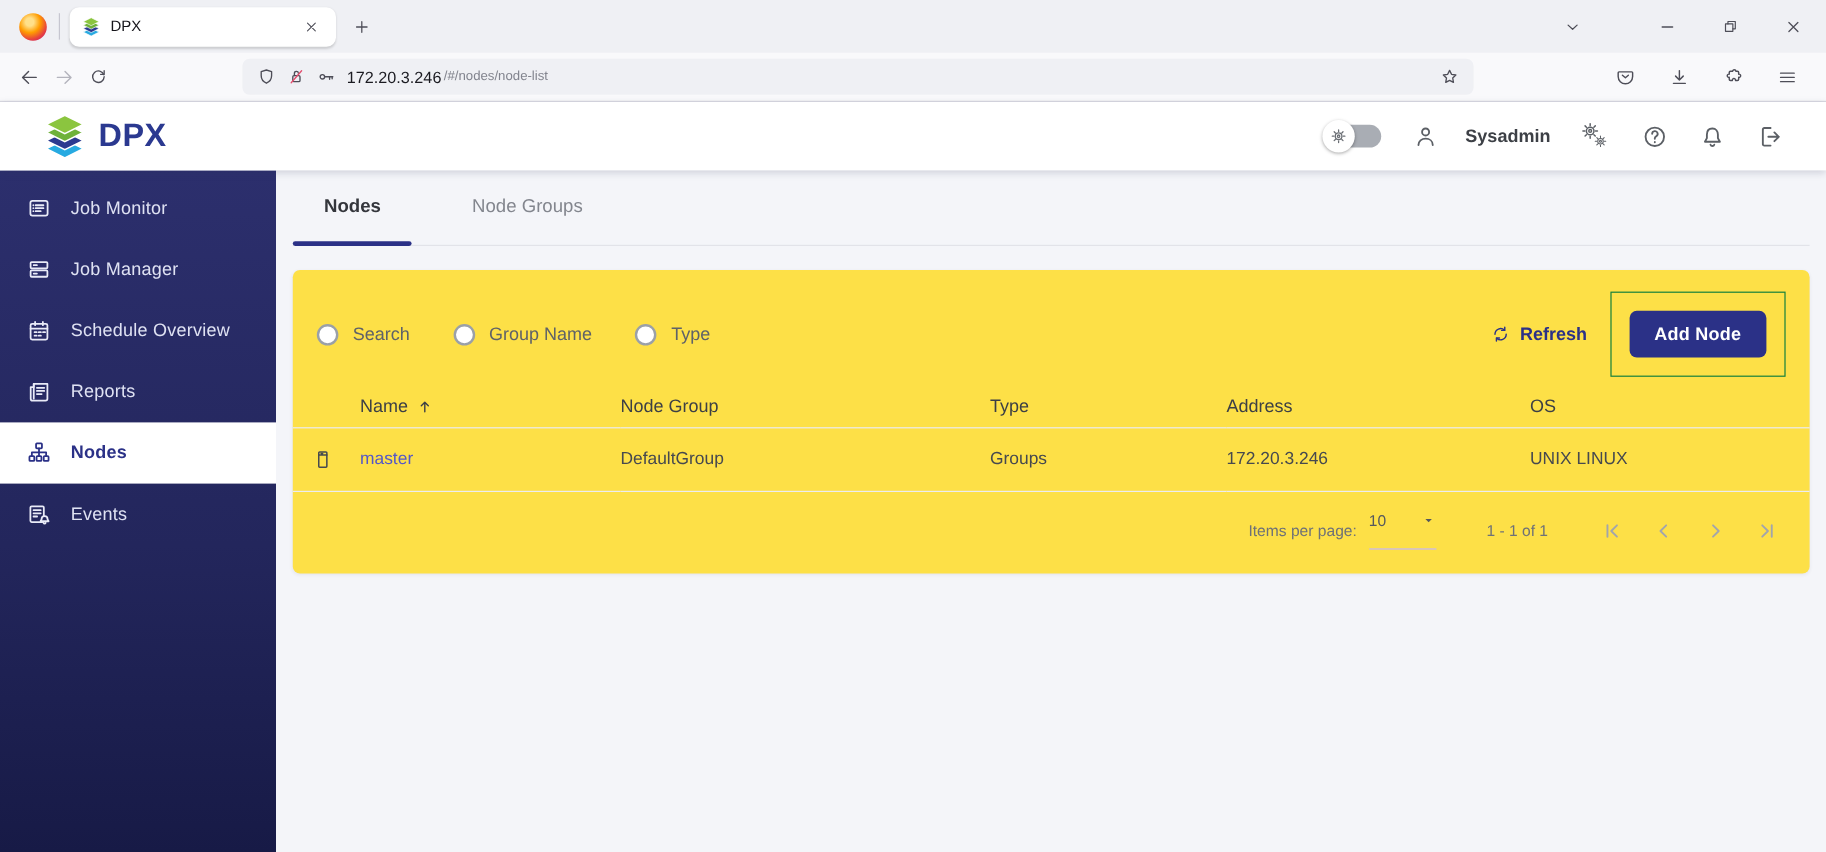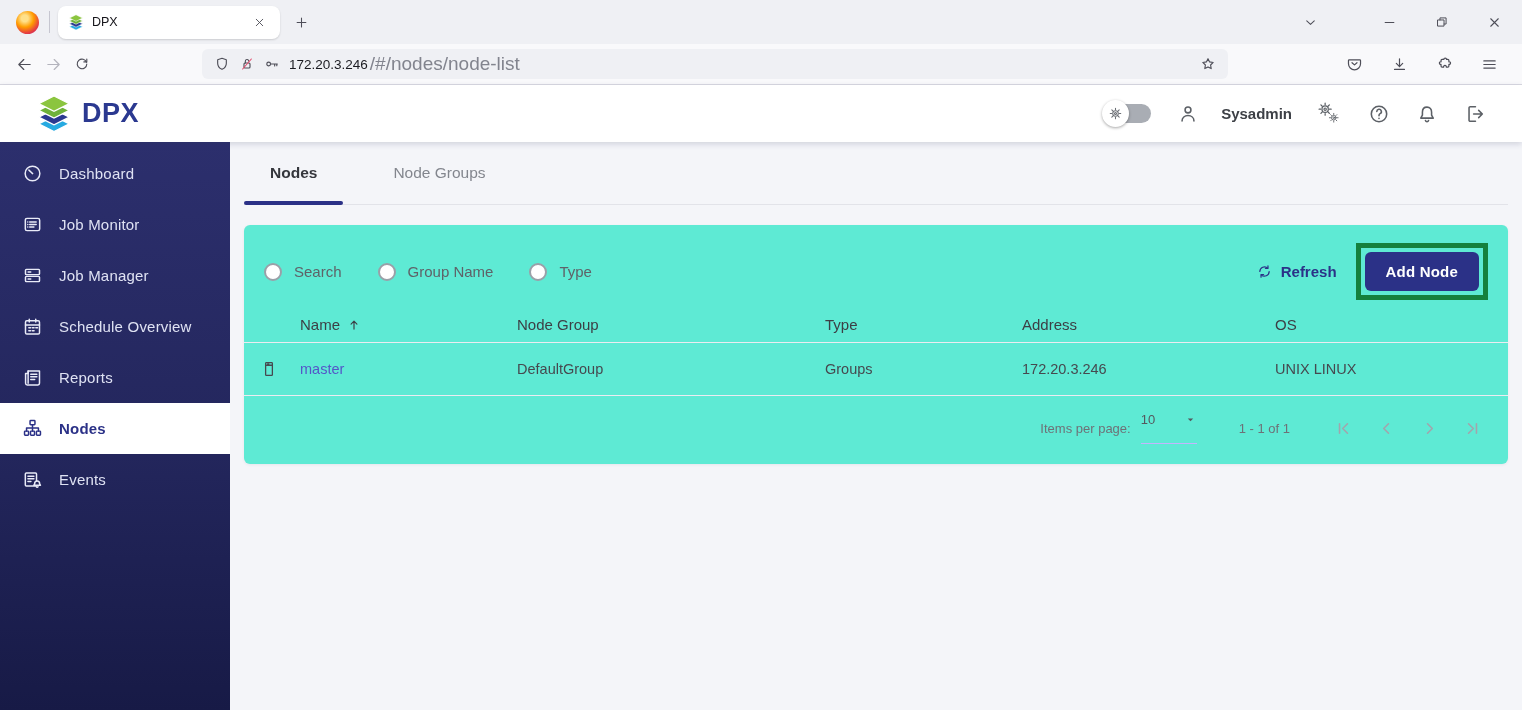--- a/index.html
+++ b/index.html
@@ -21,21 +21,21 @@
   .btab-title { flex:1; font-size:12.5px; color:#15141a; }
   .chrome-btn { color:#4e4e58; display:flex; align-items:center; justify-content:center; cursor:pointer; background:none; border:none; padding:4px; }
   .chrome-btn.dim { color:#b4b4bd; }
   .strip-right { margin-left:auto; display:flex; align-items:center; }
   .win-controls { display:flex; align-items:center; gap:30px; margin-left:56px; padding-right:6px; }
 
   .navbar { height:41px; background:#f9f9fb; border-bottom:1px solid #d9d9e1; display:flex; align-items:center; padding:0 12px; gap:4px; }
   .urlbar { width:1026px; height:30px; margin-left:104px; background:#eff0f4; border-radius:6px;
     display:flex; align-items:center; gap:9px; padding:0 12px; color:#4e4e58; cursor:text; }
   .url-host { font-size:13.5px; color:#1b1b21; }
-  .url-path { font-size:19px; color:#82848e; }
+  .url-path { font-size:11px; color:#82848e; }
   .url-star { margin-left:auto; }
   .nav-right { margin-left:auto; display:flex; align-items:center; gap:20px; padding-right:8px; color:#4a4a54; }
 
   
   .appheader { height:57px; background:#fff; display:flex; align-items:center; padding:0 36px;
     box-shadow:0 2px 6px rgba(45,50,90,.18); position:relative; z-index:5; }
   .logo { display:flex; align-items:center; gap:10px; }
   .logo-text { font-size:27px; font-weight:800; color:#2b3990; letter-spacing:.5px; }
   .hdr-right { margin-left:auto; display:flex; align-items:center; gap:26px; color:#5c6066; }
   .hdr-btn { background:none; border:none; color:#5c6066; padding:0; cursor:pointer; display:flex; }
@@ -55,28 +55,28 @@
   .side-item.active { background:#ffffff; color:#2b3187; font-weight:700; }
   .side-item.active .sic { color:#2b3187; }
 
   .content { flex:1; display:flex; flex-direction:column; background:#f4f5f9; }
   .tabsrow { height:63px; margin:0 14px; display:flex; align-items:stretch; border-bottom:1px solid #e2e3e9; }
   .tab-item { padding:0 26px; display:flex; align-items:center; font-size:15.5px; color:#83868e; position:relative; cursor:pointer; }
   .tab-item + .tab-item { margin-left:24px; }
   .tab-item.active { color:#34363c; font-weight:700; }
   .tab-item.active::after { content:""; position:absolute; left:0; right:0; bottom:-1px; height:4px; background:#2b3187; border-radius:2px; }
 
-  .card { margin:20px 14px 0; background:#5eead4; border-radius:6px; box-shadow:0 1px 3px rgba(40,40,80,.07); }
+  .card { margin:20px 14px 0; background:#fde047; border-radius:6px; box-shadow:0 1px 3px rgba(40,40,80,.07); }
   .filter-row { display:flex; align-items:center; padding:18px 20px 8px; min-height:62px; }
   .radio { display:flex; align-items:center; gap:12px; margin-right:36px; color:#5f6268; font-size:15px; cursor:pointer; }
   .radio-circle { width:18px; height:18px; border:2px solid #9aa0a8; border-radius:50%; background:#fff; flex:none; }
   .actions { margin-left:auto; display:flex; align-items:center; }
   .refresh-btn { display:flex; align-items:center; gap:8px; color:#2b3187; font-weight:700; font-size:15px;
     background:none; border:none; cursor:pointer; font-family:inherit; }
-  .red-frame { border:5px solid #15803d; padding:4px; margin-left:13px; }
+  .red-frame { border:1px solid #15803d; padding:15px; margin-left:13px; }
   .btn-add { background:#2b3187; color:#fff; font-weight:700; font-size:15px; padding:11px 21px;
     border:none; border-radius:6px; cursor:pointer; font-family:inherit; letter-spacing:.2px; }
 
   table.nodes { width:100%; border-collapse:collapse; }
   .nodes th { font-size:15px; color:#3c3f45; font-weight:500; text-align:left; padding:8px 0 9px; border-bottom:1px solid #ececf1; }
   .nodes td { font-size:14.5px; color:#46494f; padding:17px 0; border-bottom:1px solid #ececf1; }
   .cell-icon { padding-left:16px !important; color:#4c4f55; }
   .link { color:#5457c8; cursor:pointer; }
   .sort-wrap { display:inline-flex; align-items:center; gap:7px; cursor:pointer; }
 
@@ -388,26 +388,20 @@
     <button class="hdr-btn">
         <svg class="ic" width="22" height="22" viewBox="0 0 24 24">
           <use href="#s-logout"></use>
         </svg>
       </button>
   </div>
 </div>
 
 <div class="shell">
   <aside class="sidebar">
-    <div class="side-item">
-      <svg class="ic sic" width="21" height="21" viewBox="0 0 24 24">
-          <use href="#s-gauge"></use>
-        </svg>
-      <span>Dashboard</span>
-    </div>
     <div class="side-item">
       <svg class="ic sic" width="21" height="21" viewBox="0 0 24 24">
           <use href="#s-listpanel"></use>
         </svg>
       <span>Job Monitor</span>
     </div>
     <div class="side-item">
       <svg class="ic sic" width="21" height="21" viewBox="0 0 24 24">
           <use href="#s-rows"></use>
         </svg>

